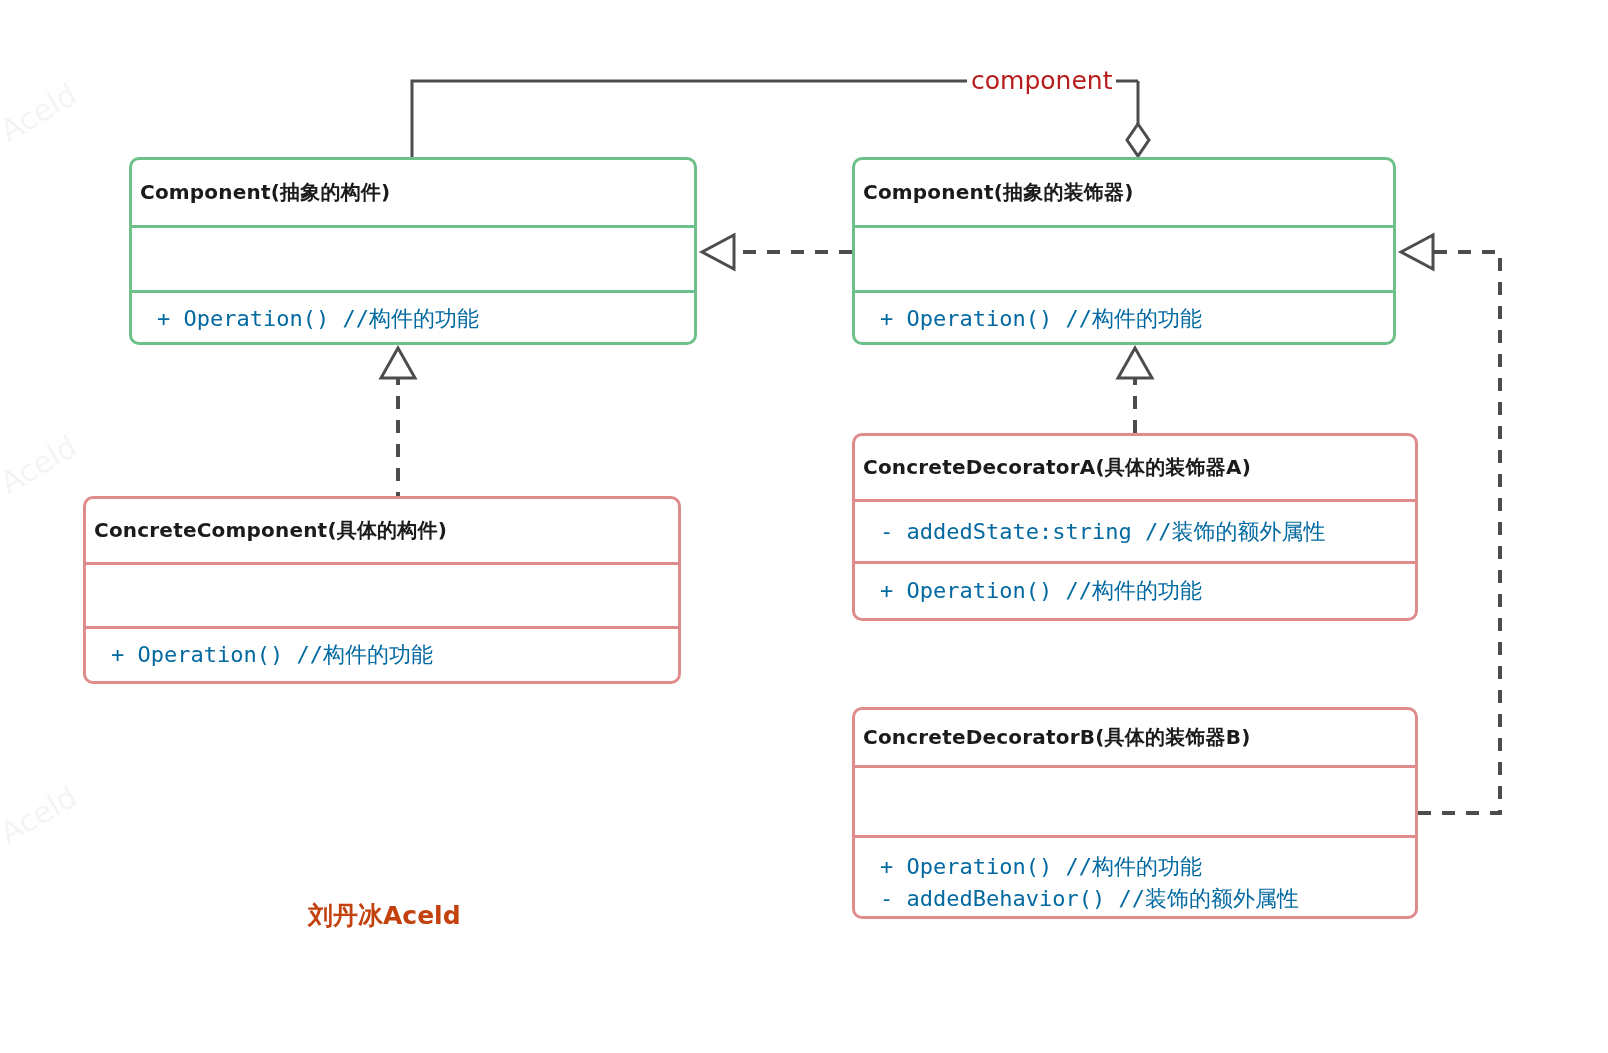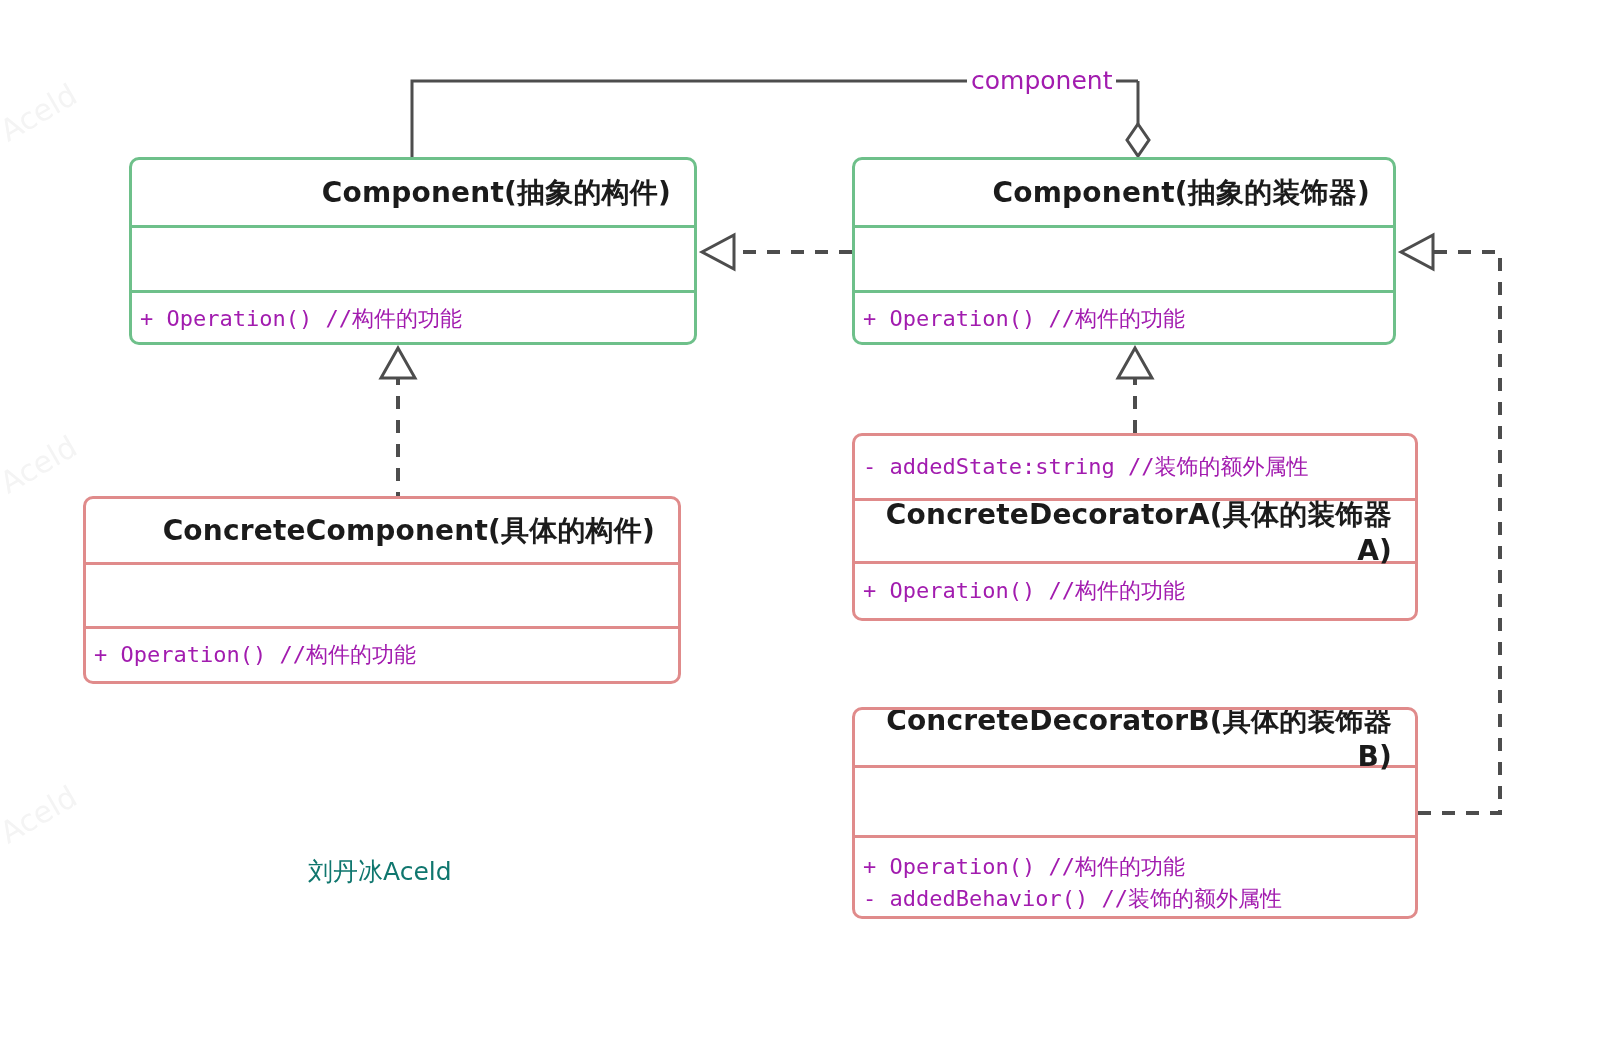--- a/index.html
+++ b/index.html
@@ -23,56 +23,57 @@
     z-index:3;
   }
   .uml.green{border:3px solid #6ec08a;}
   .uml.red{border:3px solid #e08b8b;}
 
   .uml .sec{box-sizing:border-box;display:flex;flex-direction:column;justify-content:center;}
   .uml.green .sec + .sec{border-top:3px solid #6ec08a;}
   .uml.red   .sec + .sec{border-top:3px solid #e08b8b;}
 
   .title{
-    text-align:right;
+    text-align:left;
     font-weight:bold;
-    font-size:28px;
+    font-size:20px;
     color:#1b1b1b;
     letter-spacing:.2px;
-    padding:0 23px;
+    padding:0 8px;
   }
   .row{
     font-family:"DejaVu Sans Mono","Liberation Mono",monospace;
     font-size:22px;
-    color:#a21caf;
-    padding-left:8px;
+    color:#0369a1;
+    padding-left:25px;
     white-space:nowrap;
     line-height:1.45;
   }
   .sec.empty{}
 
   
   .edge-label{
     position:absolute;
     font-size:25px;
-    color:#a21caf;
+    color:#b91c1c;
     background:#ffffff;
     padding:0 4px;
     z-index:4;
     font-family:"DejaVu Sans","Liberation Sans",sans-serif;
   }
 
   
   .wm-center{
     position:absolute;
     font-size:25px;
-    font-weight:normal;
-    color:#0f766e;
+    font-weight:bold;
+    color:#c2410c;
     z-index:1;
     white-space:nowrap;
+    margin-top:44px;
   }
   .wm-side{
     position:absolute;
     font-size:30px;
     color:#f4f4f4;
     transform:rotate(-30deg);
     transform-origin:left top;
     z-index:0;
     white-space:nowrap;
   }
@@ -142,25 +143,25 @@
     <div class="sec" style="height:63px;">
       <div class="title">ConcreteComponent(具体的构件)</div>
     </div>
     <div class="sec empty" style="height:64px;"></div>
     <div class="sec" style="height:55px;">
       <div class="row">+ Operation() //构件的功能</div>
     </div>
   </div>
 
   <div class="uml red" style="left:852px;top:433px;width:566px;height:188px;">
+    <div class="sec" style="height:63px;">
+      <div class="title">ConcreteDecoratorA(具体的装饰器A)</div>
+    </div>
     <div class="sec" style="height:62px;">
       <div class="row">- addedState:string //装饰的额外属性</div>
-    </div>
-    <div class="sec" style="height:63px;">
-      <div class="title">ConcreteDecoratorA(具体的装饰器A)</div>
     </div>
     <div class="sec" style="height:57px;">
       <div class="row">+ Operation() //构件的功能</div>
     </div>
   </div>
 
   <div class="uml red" style="left:852px;top:707px;width:566px;height:212px;">
     <div class="sec" style="height:55px;">
       <div class="title">ConcreteDecoratorB(具体的装饰器B)</div>
     </div>

